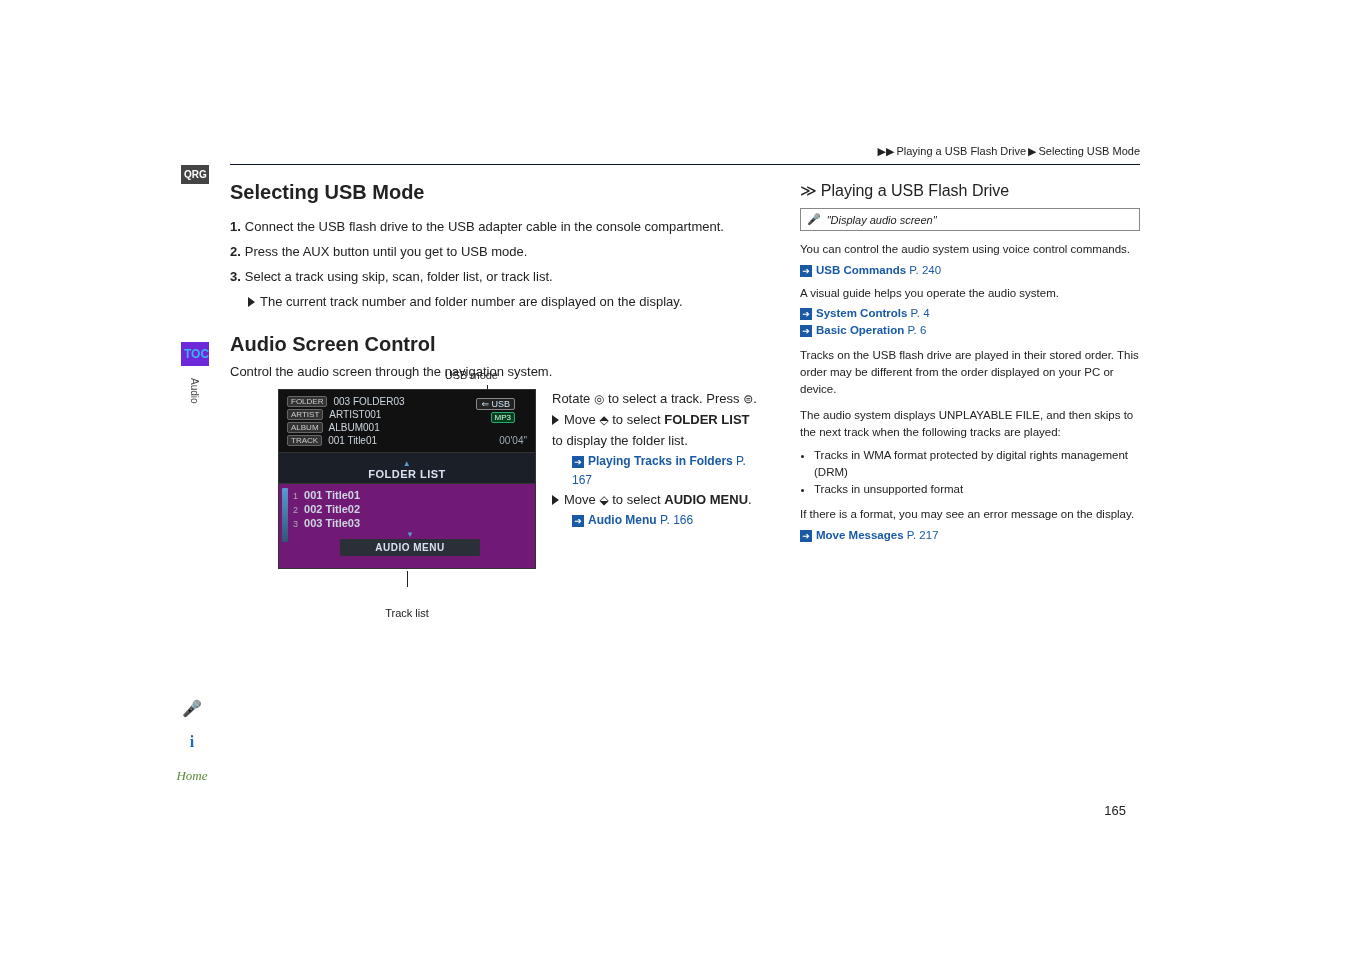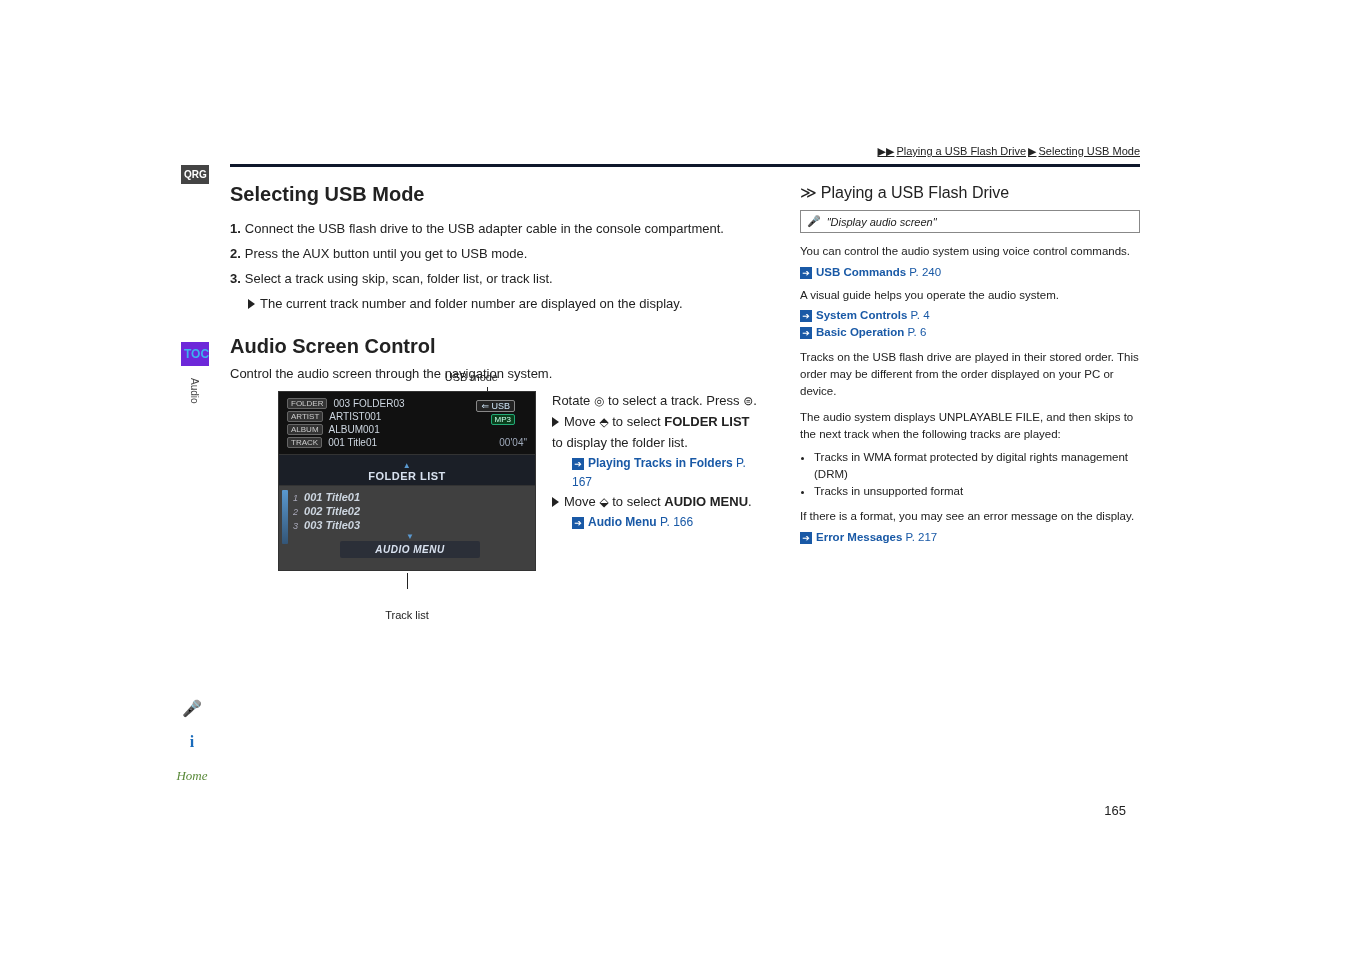--- a/index.html
+++ b/index.html
@@ -12,21 +12,21 @@
   .vert-label { display: inline-block; font-size: 10px; color: #444; margin-top: 8px; transform: rotate(90deg); transform-origin: left top; position: absolute; top: 370px; left: 200px; }
 
   .side-icons { position: absolute; left: 178px; top: 694px; display: flex; flex-direction: column; gap: 6px; }
   .side-icon { width: 28px; height: 28px; display: flex; align-items: center; justify-content: center; font-size: 16px; }
   .voice-ic { background: #fff; color: #1a6bbb; }
   .info-ic { background: #fff; color: #1a6bbb; font-family: serif; font-weight: bold; }
   .home-ic { background: #fff; color: #5a8a3a; font-family: cursive; font-style: italic; font-size: 13px; }
 
   
   .page { position: absolute; left: 230px; right: 210px; top: 145px; }
-  .breadcrumb-row { border-bottom: 3px solid #0f172a; padding-bottom: 6px; margin-bottom: 16px; font-size: 11px; color: #222; text-align: right; text-decoration: underline; }
+  .breadcrumb-row { border-bottom: 1px solid #0f172a; padding-bottom: 6px; margin-bottom: 16px; font-size: 11px; color: #222; text-align: right; }
   .bc-sep { margin: 0 2px; }
 
   .main-cols { display: flex; gap: 40px; }
   .col-left { flex: 1; }
   .col-right { width: 340px; }
 
   h2.section { font-size: 20px; color: #222; font-weight: bold; margin-bottom: 14px; }
   h2.section2 { font-size: 20px; color: #222; font-weight: bold; margin: 22px 0 8px; }
 
   ol.steps { list-style: none; padding: 0; }
@@ -48,21 +48,21 @@
   .device-screen { width: 258px; background: #111; color: #cdd6e0; font-size: 11px; border: 1px solid #333; }
   .ds-top { padding: 6px 8px 4px; }
   .ds-row { display: flex; align-items: center; gap: 6px; margin-bottom: 2px; font-size: 10px; }
   .ds-tag { background: #333; border: 1px solid #666; border-radius: 2px; padding: 0 3px; font-size: 8px; color: #ccc; }
   .ds-time { margin-left: auto; color: #9faabb; font-size: 10px; }
   .ds-usb { position: absolute; top: 8px; right: 20px; display: flex; flex-direction: column; align-items: flex-end; gap: 2px; }
   .usb-badge { background: #222; border: 1px solid #888; color: #cde3f5; font-size: 9px; padding: 0 4px; border-radius: 2px; }
   .mp3-badge { background: #0a3f1c; border: 1px solid #2a7; color: #cfe; font-size: 8px; padding: 0 3px; border-radius: 2px; }
   .ds-folder-title { background: #1b1f27; color: #d8e1ef; font-size: 11px; padding: 3px 8px; text-align: center; border-top: 1px solid #333; border-bottom: 1px solid #333; font-weight: bold; letter-spacing: 0.5px; }
   .ds-arrow { color: #5a99d0; font-size: 8px; }
-  .ds-list { padding: 4px 8px 6px 14px; background: #404040; font-style: italic; }
+  .ds-list { padding: 4px 8px 6px 14px; background: #701a75; }
   .ds-item { font-size: 11px; padding: 1px 0; font-weight: bold; }
   .ds-item .num { color: #aab; margin-right: 6px; font-size: 9px; font-weight: normal; }
   .ds-arrow2 { text-align: center; color: #5a99d0; font-size: 8px; }
   .ds-menu-bar { background: #2b2f38; color: #d8e1ef; font-size: 10px; text-align: center; padding: 3px 0; font-weight: bold; letter-spacing: 0.5px; margin: 0 20% 6px; border-radius: 2px; }
   .ds-left-bar { position: absolute; left: 3px; top: 98px; width: 6px; height: 54px; background: linear-gradient(#5a99d0, #335577); border-radius: 1px; }
 
   .track-label { text-align: center; font-size: 11px; margin-top: 20px; }
   .track-line { width: 1px; height: 16px; background: #222; margin: 2px auto 0; }
 
   .actions { font-size: 13px; line-height: 1.6; }
@@ -197,18 +197,18 @@
       <div class="side-link-line"><span class="link-arrow">➔</span><span class="link">System Controls</span> <span class="link-page">P. 4</span></div>
       <div class="side-link-line"><span class="link-arrow">➔</span><span class="link">Basic Operation</span> <span class="link-page">P. 6</span></div>
 
       <div class="side-p" style="margin-top:10px">Tracks on the USB flash drive are played in their stored order. This order may be different from the order displayed on your PC or device.</div>
       <div class="side-p" style="margin-top:10px">The audio system displays UNPLAYABLE FILE, and then skips to the next track when the following tracks are played:</div>
       <ul class="side-ul">
         <li>Tracks in WMA format protected by digital rights management (DRM)</li>
         <li>Tracks in unsupported format</li>
       </ul>
       <div class="side-p">If there is a format, you may see an error message on the display.</div>
-      <div class="side-link-line"><span class="link-arrow">➔</span><span class="link">Error Messages</span> <span class="link-page">P. 217</span></div>
+      <div class="side-link-line"><span class="link-arrow">➔</span><span class="link">Move Messages</span> <span class="link-page">P. 217</span></div>
     </div>
   </div>
 </div>
 
 <div class="page-number">165</div>
 
 </body></html>

